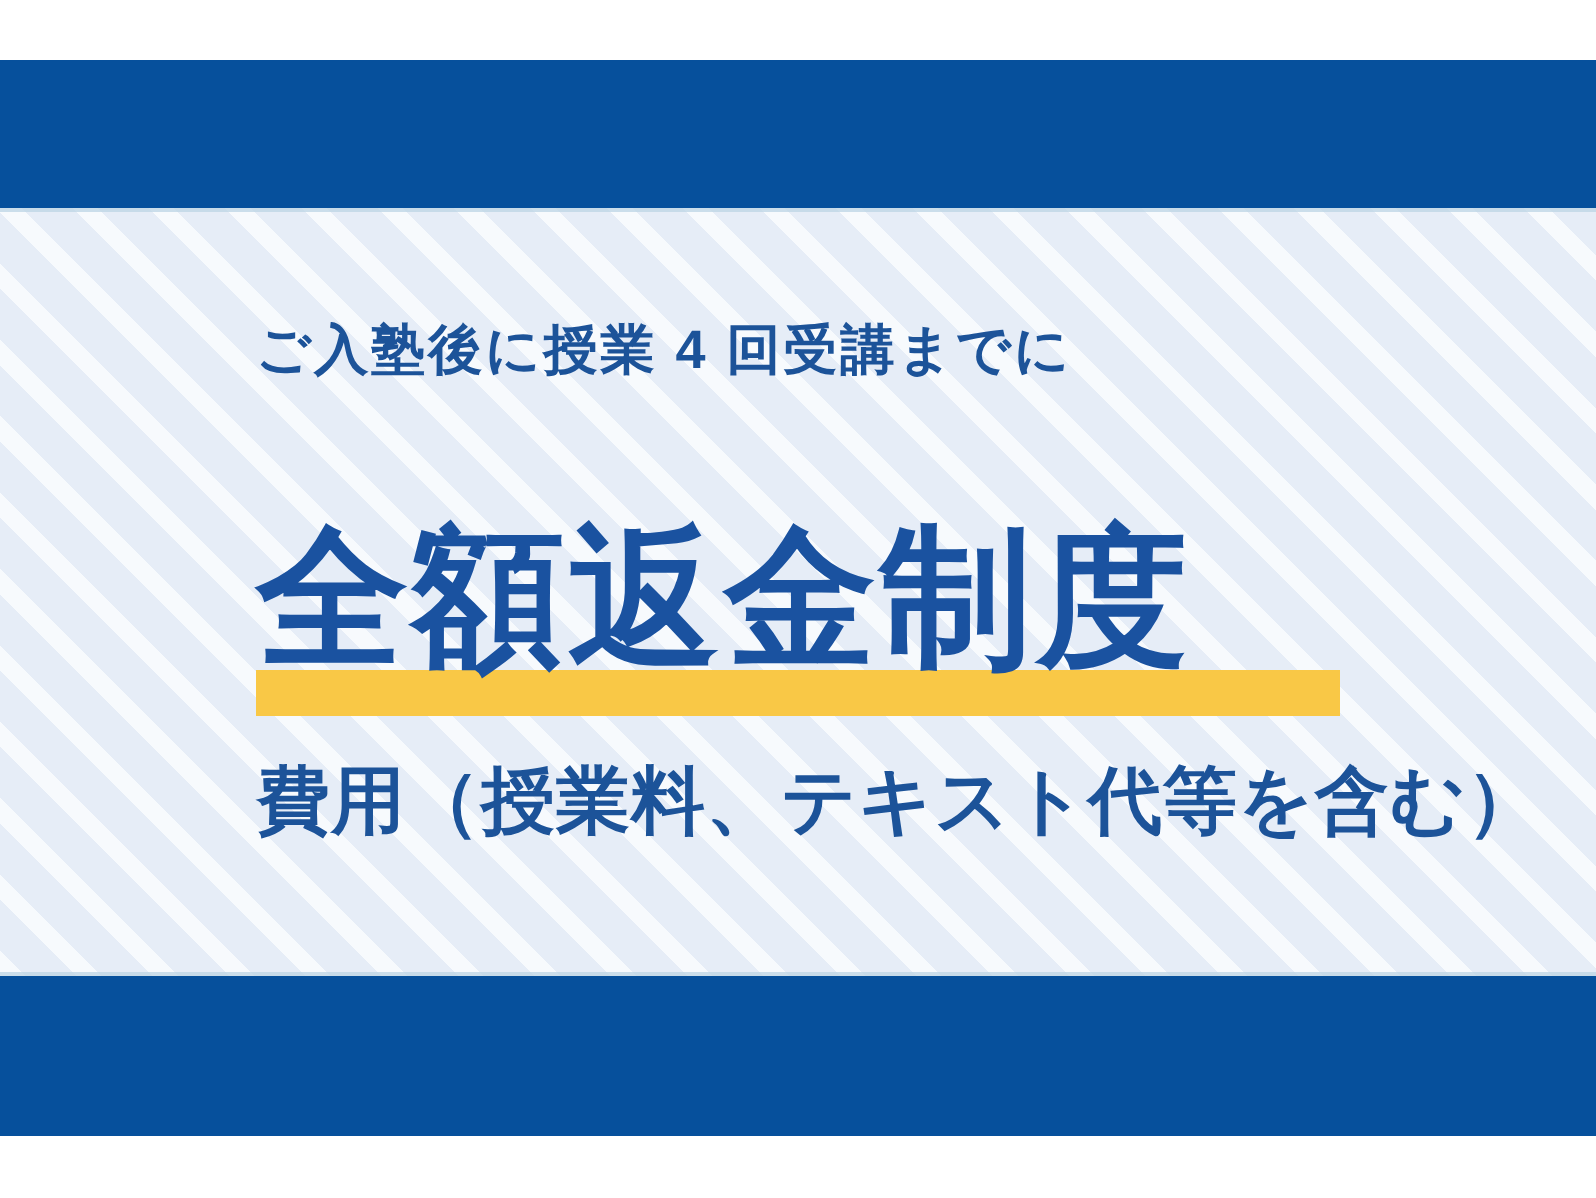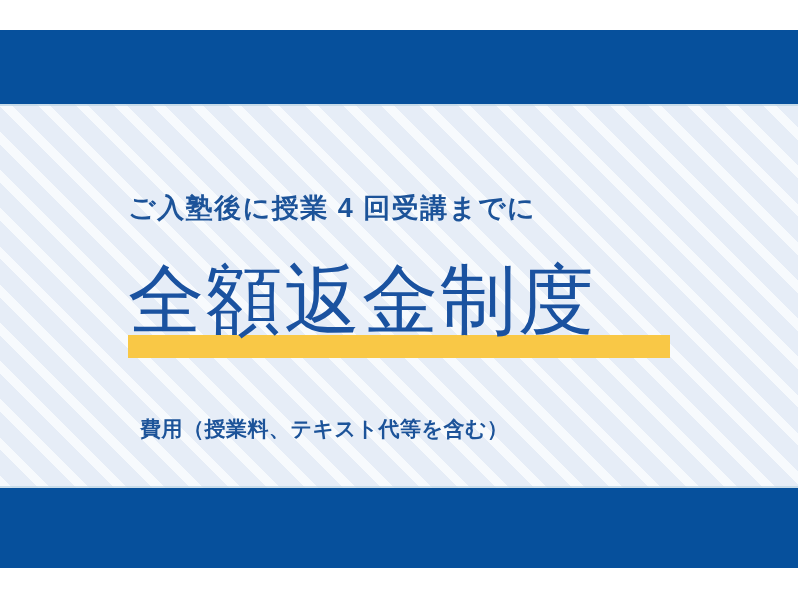--- a/index.html
+++ b/index.html
@@ -91,21 +91,21 @@
     left: 0;
     top: 48px;
     width: 600px;
     color: #1c5399;
     font-size: 27px;
     font-weight: bold;
     line-height: 46px;
     letter-spacing: 1.5px;
     white-space: nowrap;
   }
-  .lead-line { display: block; margin-top: 33px; }
+  .lead-line { display: block; }
 
   .headline-wrap {
     position: absolute;
     left: 0;
     top: 148px;
     width: 600px;
     height: 110px;
   }
   
   .highlight-bar {
@@ -115,38 +115,37 @@
     width: 542px;
     height: 23px;
     background: #f9c846;
   }
   .headline {
     position: absolute;
     left: 0;
     top: 0;
     color: #1a52a0;
     font-size: 76px;
-    font-weight: normal;
+    font-weight: bold;
     line-height: 96px;
     letter-spacing: 2px;
     white-space: nowrap;
   }
 
   .note {
     position: absolute;
-    left: 12px;
+    left: 0;
     top: 277px;
     width: 600px;
     color: #1c5399;
-    font-size: 21px;
+    font-size: 37px;
     font-weight: bold;
     line-height: 40px;
     letter-spacing: 0.5px;
     white-space: nowrap;
-    margin-top: 28px;
   }
 </style>
 </head>
 <body>
 
 <div class="slide">
 
   <div class="band-top"></div>
 
   <div class="stage"></div>

